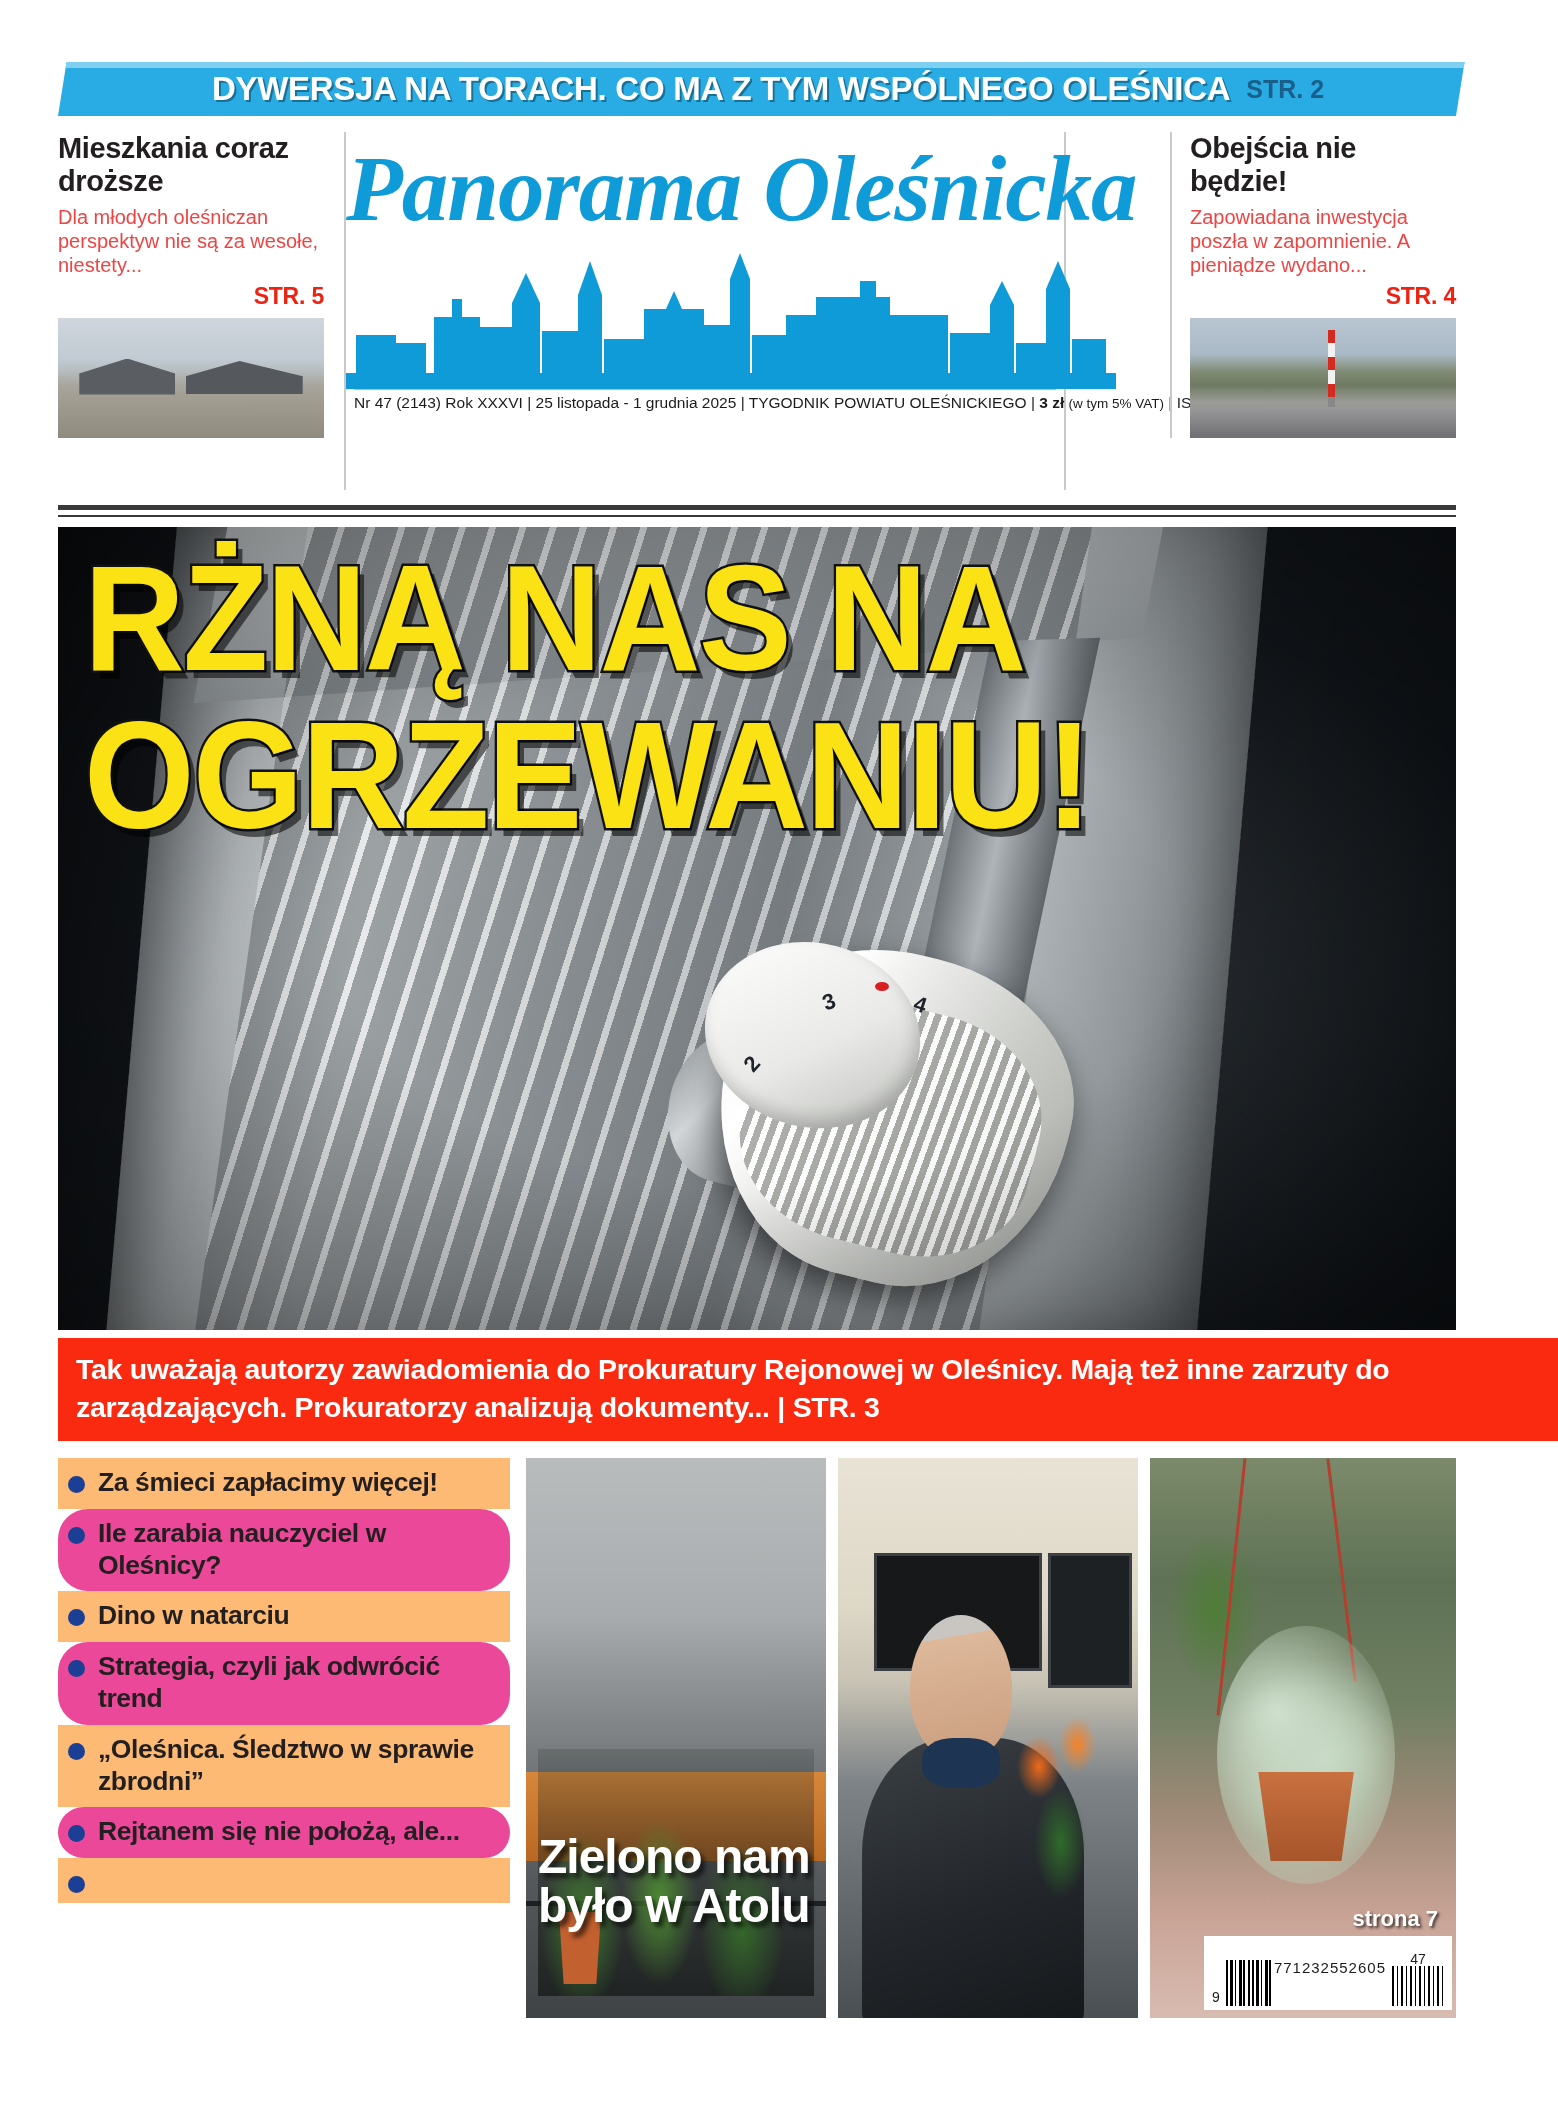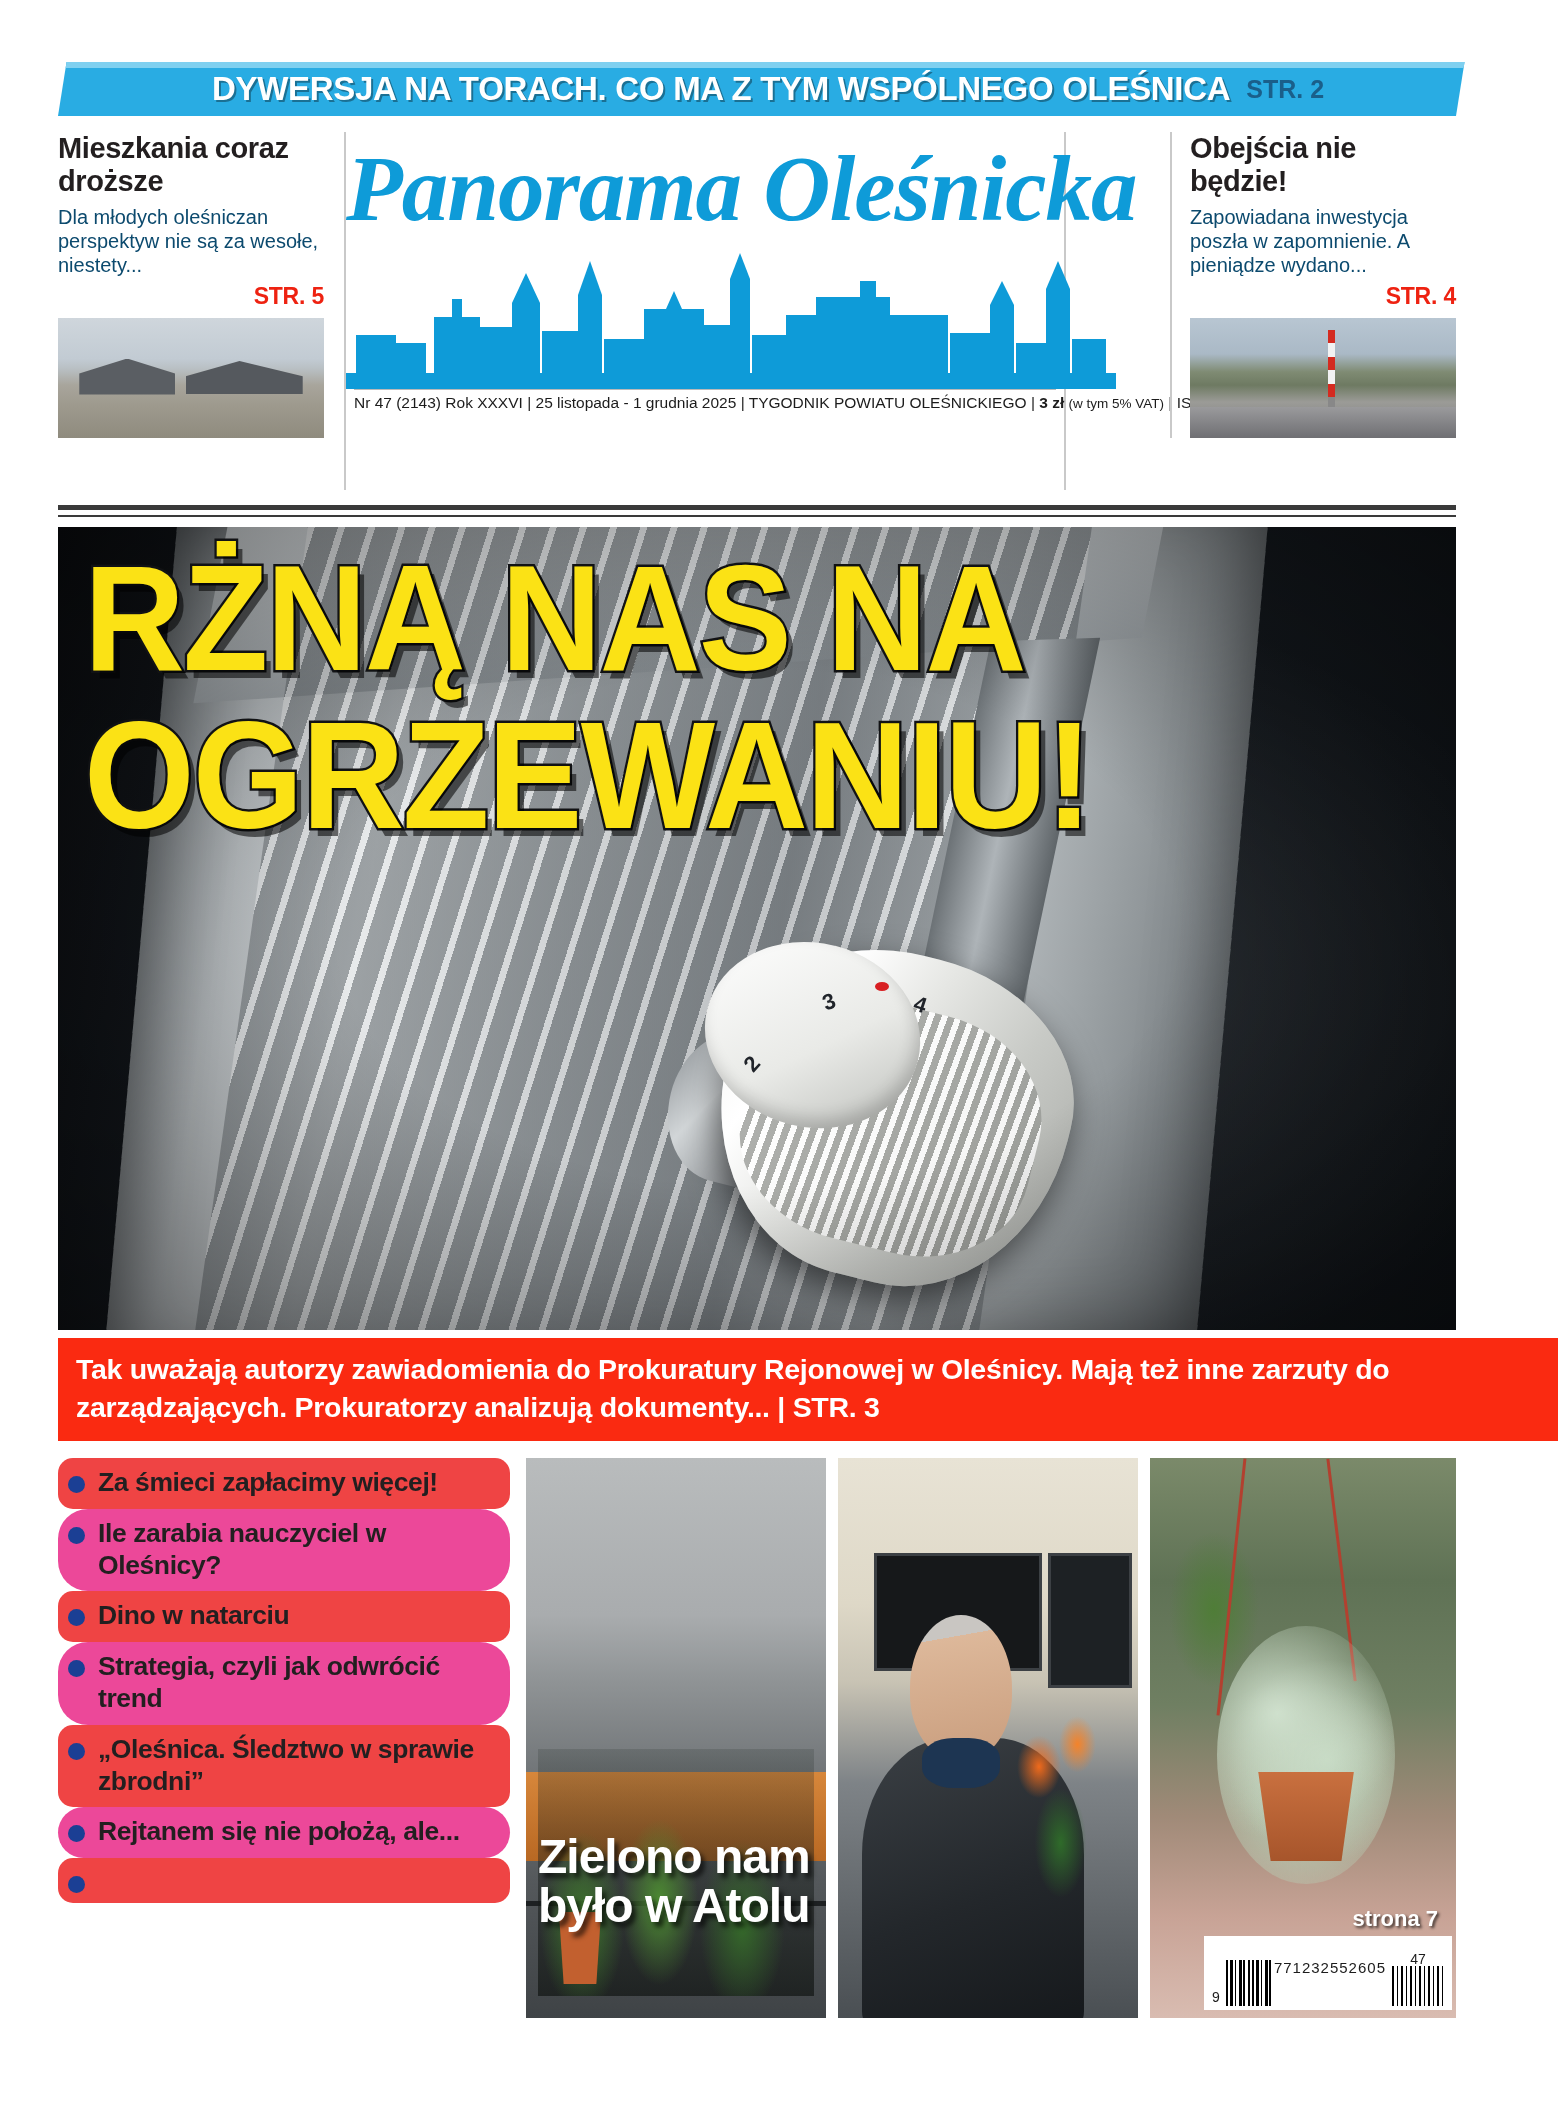--- a/index.html
+++ b/index.html
@@ -43,21 +43,21 @@
   .mast-row{position:absolute;left:58px;top:132px;width:1398px;height:360px;}
 
   .teaser{position:absolute;top:0;width:266px;}
   .teaser.left{left:0;}
   .teaser.right{left:1112px;padding-left:18px;border-left:2px solid #c9c9c9;box-sizing:border-box;width:286px;}
   .teaser-head{
     font-size:29px;line-height:1.13;font-weight:bold;color:#231f20;
     letter-spacing:-0.4px;margin:0 0 7px 0;
   }
   .teaser-body{
-    font-size:20px;line-height:1.22;color:#0c4a6e;margin:0;
+    font-size:20px;line-height:1.22;color:#ef4444;margin:0;
   }
   .teaser-str{
     font-size:23px;font-weight:bold;color:#ee2211;text-align:right;
     margin-top:5px;letter-spacing:-0.2px;
   }
   .teaser-photo{
     margin-top:8px;width:100%;height:120px;border:0;position:relative;overflow:hidden;
   }
   
   .ph-houses{
@@ -238,21 +238,21 @@
 
   
   .bottom{position:absolute;left:58px;top:1458px;width:1398px;height:590px;}
 
   .list{position:absolute;left:0;top:0;width:452px;}
   .li{
     display:flex;align-items:flex-start;gap:13px;
     padding:9px 8px 10px 10px;
     box-sizing:border-box;
   }
-  .li.alt{background:#ef4444;border-radius:15px;}
+  .li.alt{background:#fdba74;}
   .li.plain{background:#ec4899;border-radius:30px;}
   .dot{
     flex:0 0 auto;width:17px;height:17px;border-radius:50%;
     background:#1b3f94;margin-top:9px;
   }
   .li-text{
     font-size:26.5px;line-height:1.2;font-weight:bold;color:#231f20;
     letter-spacing:-0.4px;
   }
 

